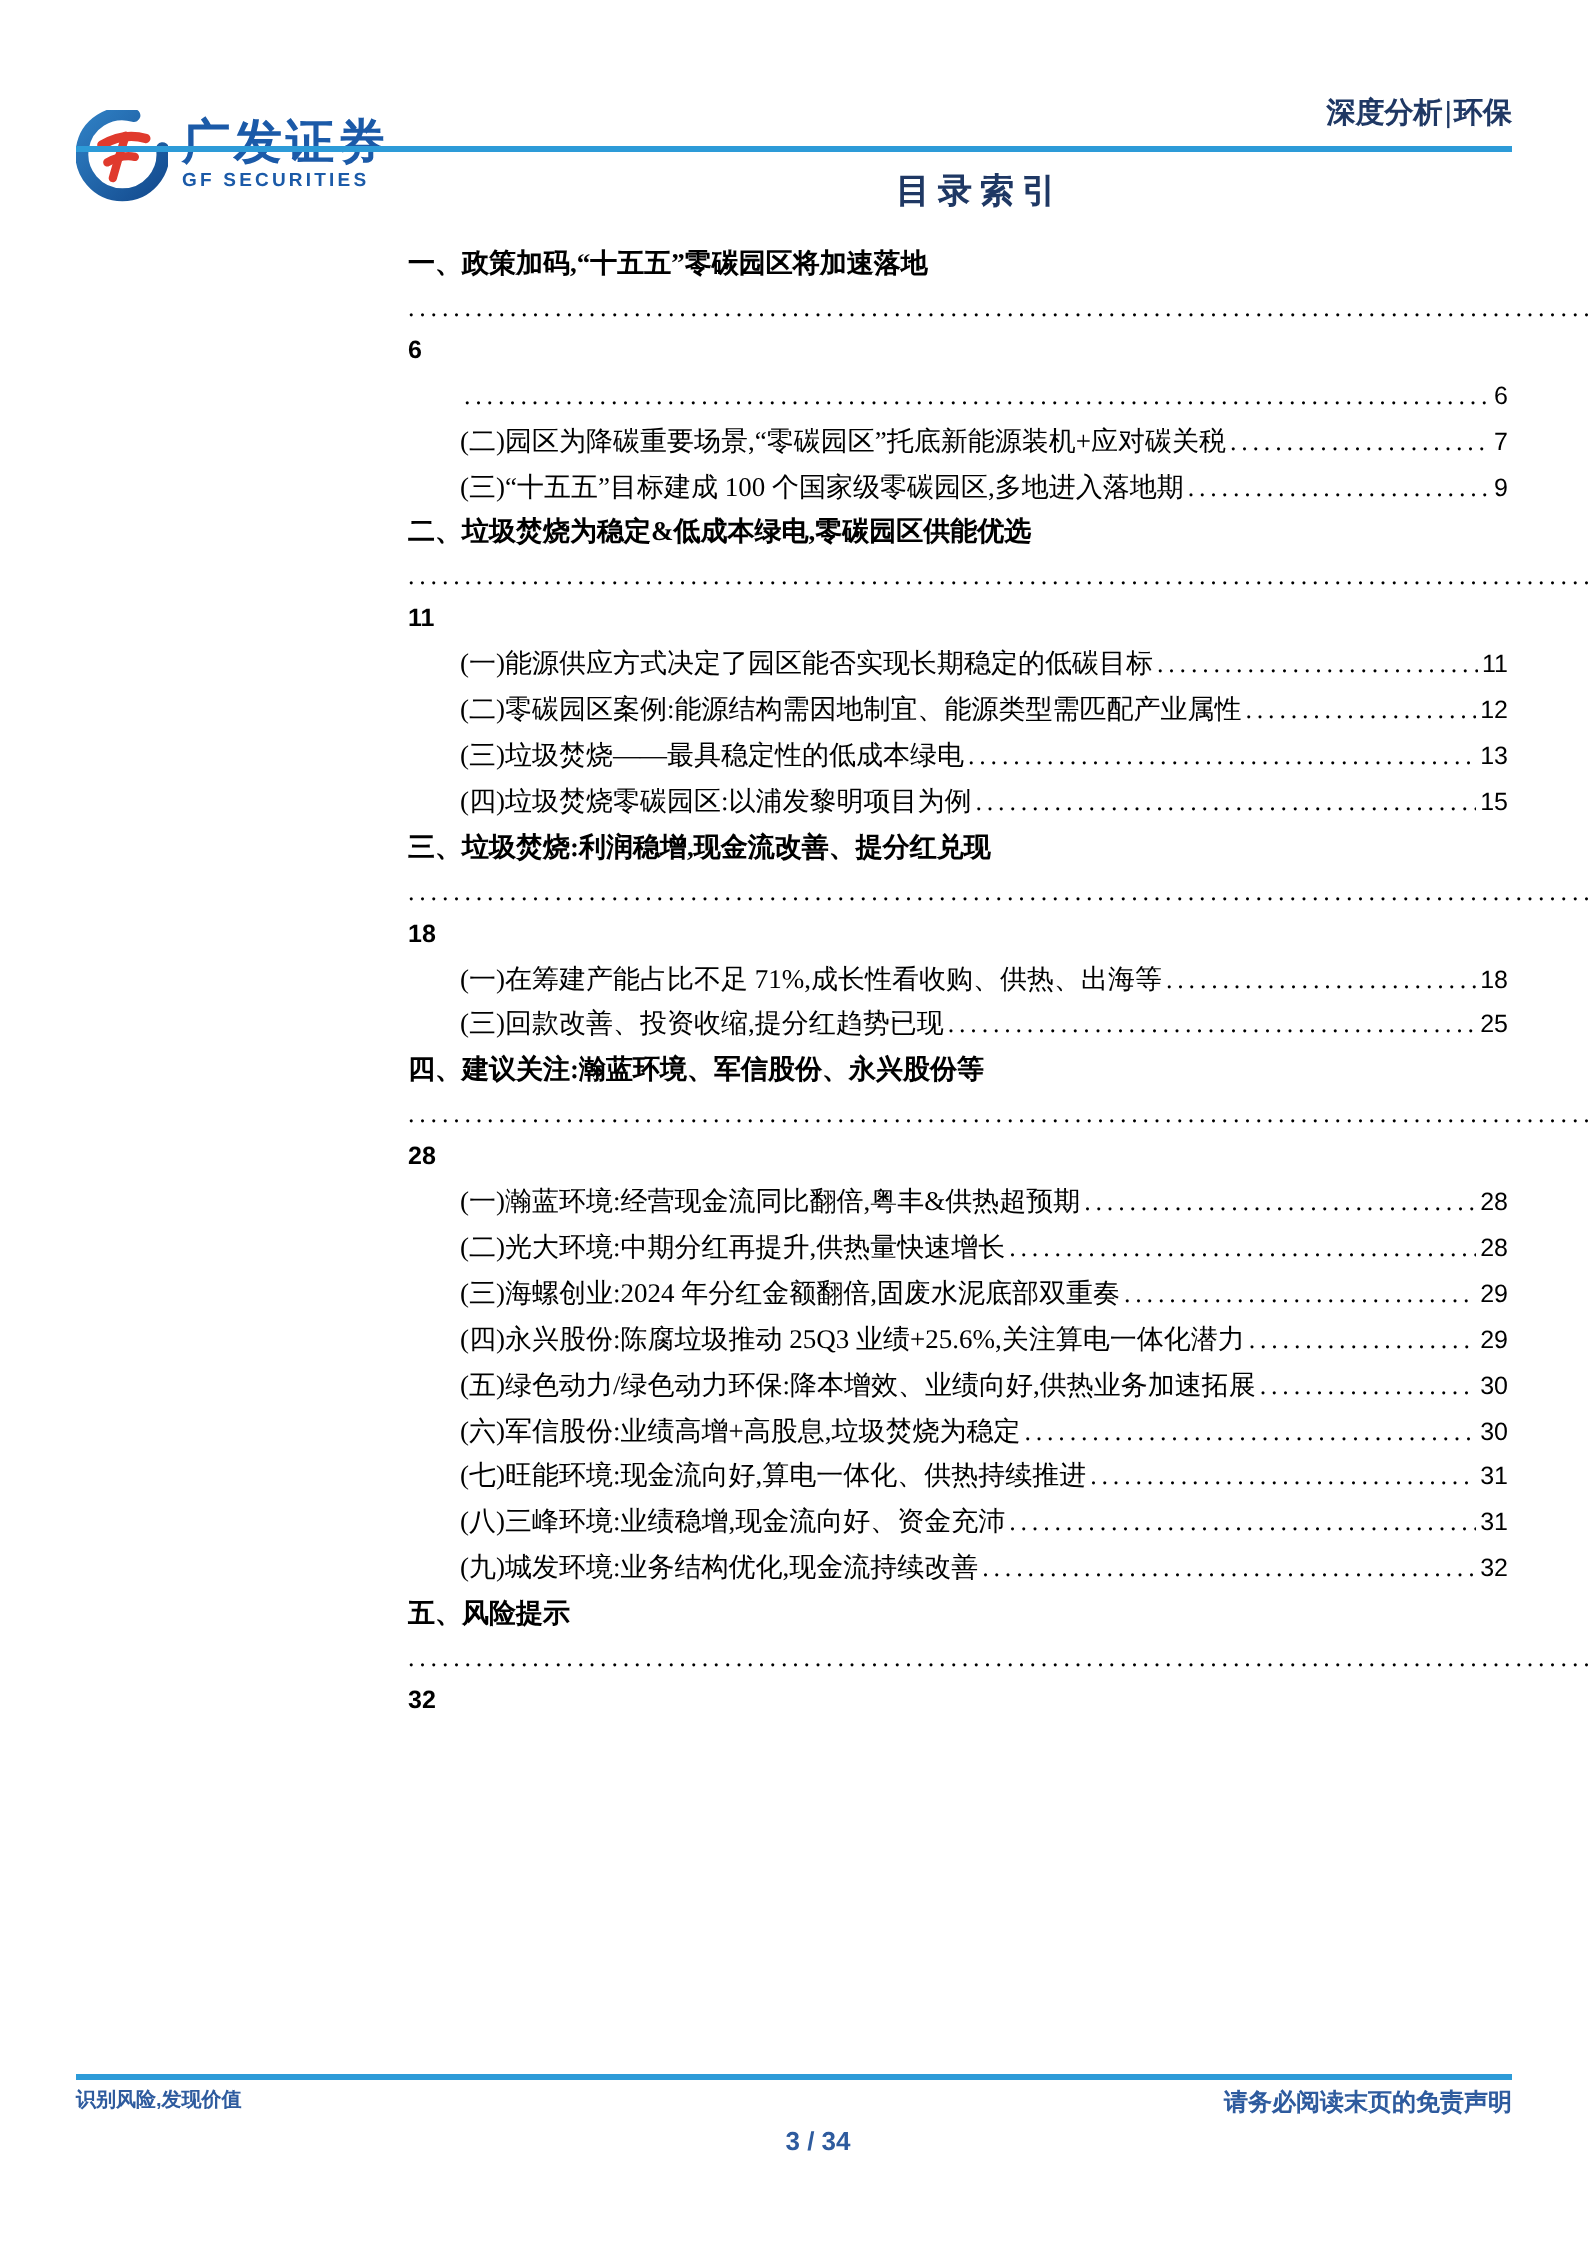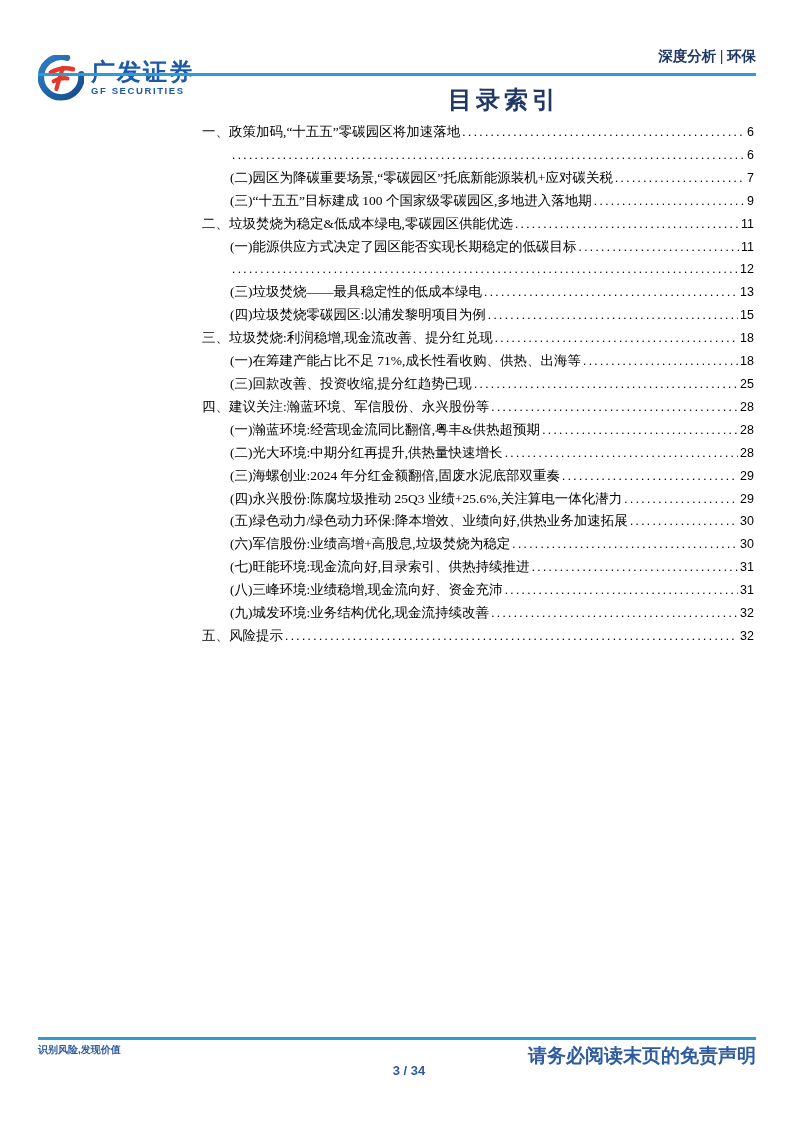--- a/index.html
+++ b/index.html
@@ -27,42 +27,42 @@
     font-weight:bold;font-size:24px;line-height:26px;
     color:var(--brand-blue);letter-spacing:2px;
   }
   .brand-en{
     font-family:"Liberation Sans","DejaVu Sans",sans-serif;
     font-weight:bold;font-size:9.5px;line-height:12px;
     color:var(--brand-blue);letter-spacing:1.6px;
   }
   .header-right{
     position:absolute;right:0;bottom:8px;
-    font-family:Liberation Mono, monospace;
+    font-family:Liberation Sans, sans-serif;
     font-weight:bold;font-size:14.5px;color:var(--navy);
   }
   .header-right .divider{padding:0 1px;font-weight:normal;}
   .header-rule{
     position:absolute;left:38px;right:38px;top:73px;height:3px;
     background:var(--rule-blue);
   }
   
   .page-title{
     position:absolute;left:448px;top:84px;
-    font-size:24px;font-weight:bold;color:var(--navy);
+    font-size:17px;font-weight:bold;color:var(--navy);
     letter-spacing:4px;white-space:nowrap;
   }
   
   .toc{position:absolute;left:202px;right:40px;top:121px;}
   .toc-row{
     display:flex;align-items:baseline;
     line-height:21.9px;font-size:13.5px;color:var(--text-black);
     cursor:pointer;
   }
-  .toc-row.level1{font-weight:normal;}
+  .toc-row.level1{font-weight:bold;flex-direction:column;}
   .toc-row.level2{padding-left:28px;}
   .toc-label{white-space:nowrap;}
   .toc-leader{
     flex:1 1 auto;overflow:hidden;white-space:nowrap;
     margin:0 2px;font-weight:normal;font-size:13px;
   }
   .toc-leader::after{
     content:"........................................................................................................................................................................";
     letter-spacing:2.4px;
   }
@@ -77,21 +77,21 @@
     background:var(--rule-blue);
   }
   .footer-left{
     position:absolute;left:38px;top:1043px;
     font-family:"Liberation Sans","DejaVu Sans",sans-serif;
     font-weight:bold;font-size:10px;color:var(--footer-blue);
   }
   .footer-right{
     position:absolute;right:38px;top:1043px;
     font-family:"Liberation Sans","DejaVu Sans",sans-serif;
-    font-weight:bold;font-size:19px;color:var(--footer-blue);
+    font-weight:bold;font-size:12px;color:var(--footer-blue);
   }
   .footer-page{
     position:absolute;left:0;right:0;top:1063px;text-align:center;
     font-family:"Liberation Sans","DejaVu Sans",sans-serif;
     font-weight:bold;font-size:13px;color:var(--footer-blue);padding-left:24px;
   }
 </style>
 </head>
 <body>
 
@@ -146,20 +146,21 @@
       <span class="toc-label">二、垃圾焚烧为稳定&amp;低成本绿电,零碳园区供能优选</span>
       <span class="toc-leader"></span>
       <span class="toc-page">11</span>
     </div>
     <div class="toc-row level2">
       <span class="toc-label">(一)能源供应方式决定了园区能否实现长期稳定的低碳目标</span>
       <span class="toc-leader"></span>
       <span class="toc-page">11</span>
     </div>
     <div class="toc-row level2">
+      <span class="toc-label">(二)零碳园区案例:能源结构需因地制宜、能源类型需匹配产业属性</span>
       <span class="toc-leader"></span>
       <span class="toc-page">12</span>
     </div>
     <div class="toc-row level2">
       <span class="toc-label">(三)垃圾焚烧——最具稳定性的低成本绿电</span>
       <span class="toc-leader"></span>
       <span class="toc-page">13</span>
     </div>
     <div class="toc-row level2">
       <span class="toc-label">(四)垃圾焚烧零碳园区:以浦发黎明项目为例</span>
@@ -210,21 +211,21 @@
       <span class="toc-label">(五)绿色动力/绿色动力环保:降本增效、业绩向好,供热业务加速拓展</span>
       <span class="toc-leader"></span>
       <span class="toc-page">30</span>
     </div>
     <div class="toc-row level2">
       <span class="toc-label">(六)军信股份:业绩高增+高股息,垃圾焚烧为稳定</span>
       <span class="toc-leader"></span>
       <span class="toc-page">30</span>
     </div>
     <div class="toc-row level2">
-      <span class="toc-label">(七)旺能环境:现金流向好,目录索引、供热持续推进</span>
+      <span class="toc-label">(七)旺能环境:现金流向好,算电一体化、供热持续推进</span>
       <span class="toc-leader"></span>
       <span class="toc-page">31</span>
     </div>
     <div class="toc-row level2">
       <span class="toc-label">(八)三峰环境:业绩稳增,现金流向好、资金充沛</span>
       <span class="toc-leader"></span>
       <span class="toc-page">31</span>
     </div>
     <div class="toc-row level2">
       <span class="toc-label">(九)城发环境:业务结构优化,现金流持续改善</span>

